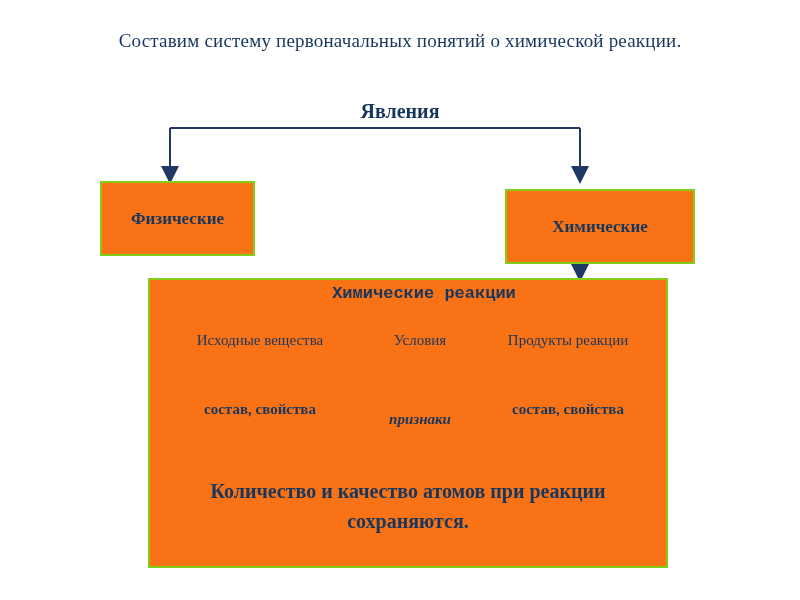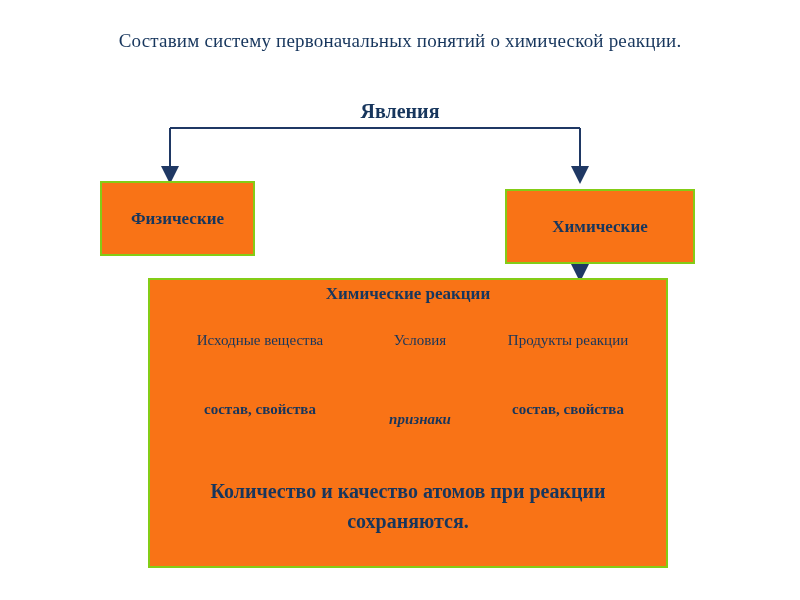--- a/index.html
+++ b/index.html
@@ -74,26 +74,27 @@
   }
   #box-reactions {
     left: 148px;
     top: 278px;
     width: 520px;
     height: 290px;
   }
   #reactions-title {
     position: absolute;
     top: 284px;
-    left: 148px;
+    left: 164px;
     width: 520px;
     text-align: center;
     font-size: 17px;
     font-weight: bold;
     color: #17365d;
+    font-family: Liberation Mono, monospace;
   }
   .col-head {
     position: absolute;
     font-size: 15px;
     font-weight: normal;
     color: #17365d;
     text-align: center;
   }
   #head-initial { top: 332px; left: 155px; width: 210px; }
   #head-conditions { top: 332px; left: 365px; width: 110px; }

